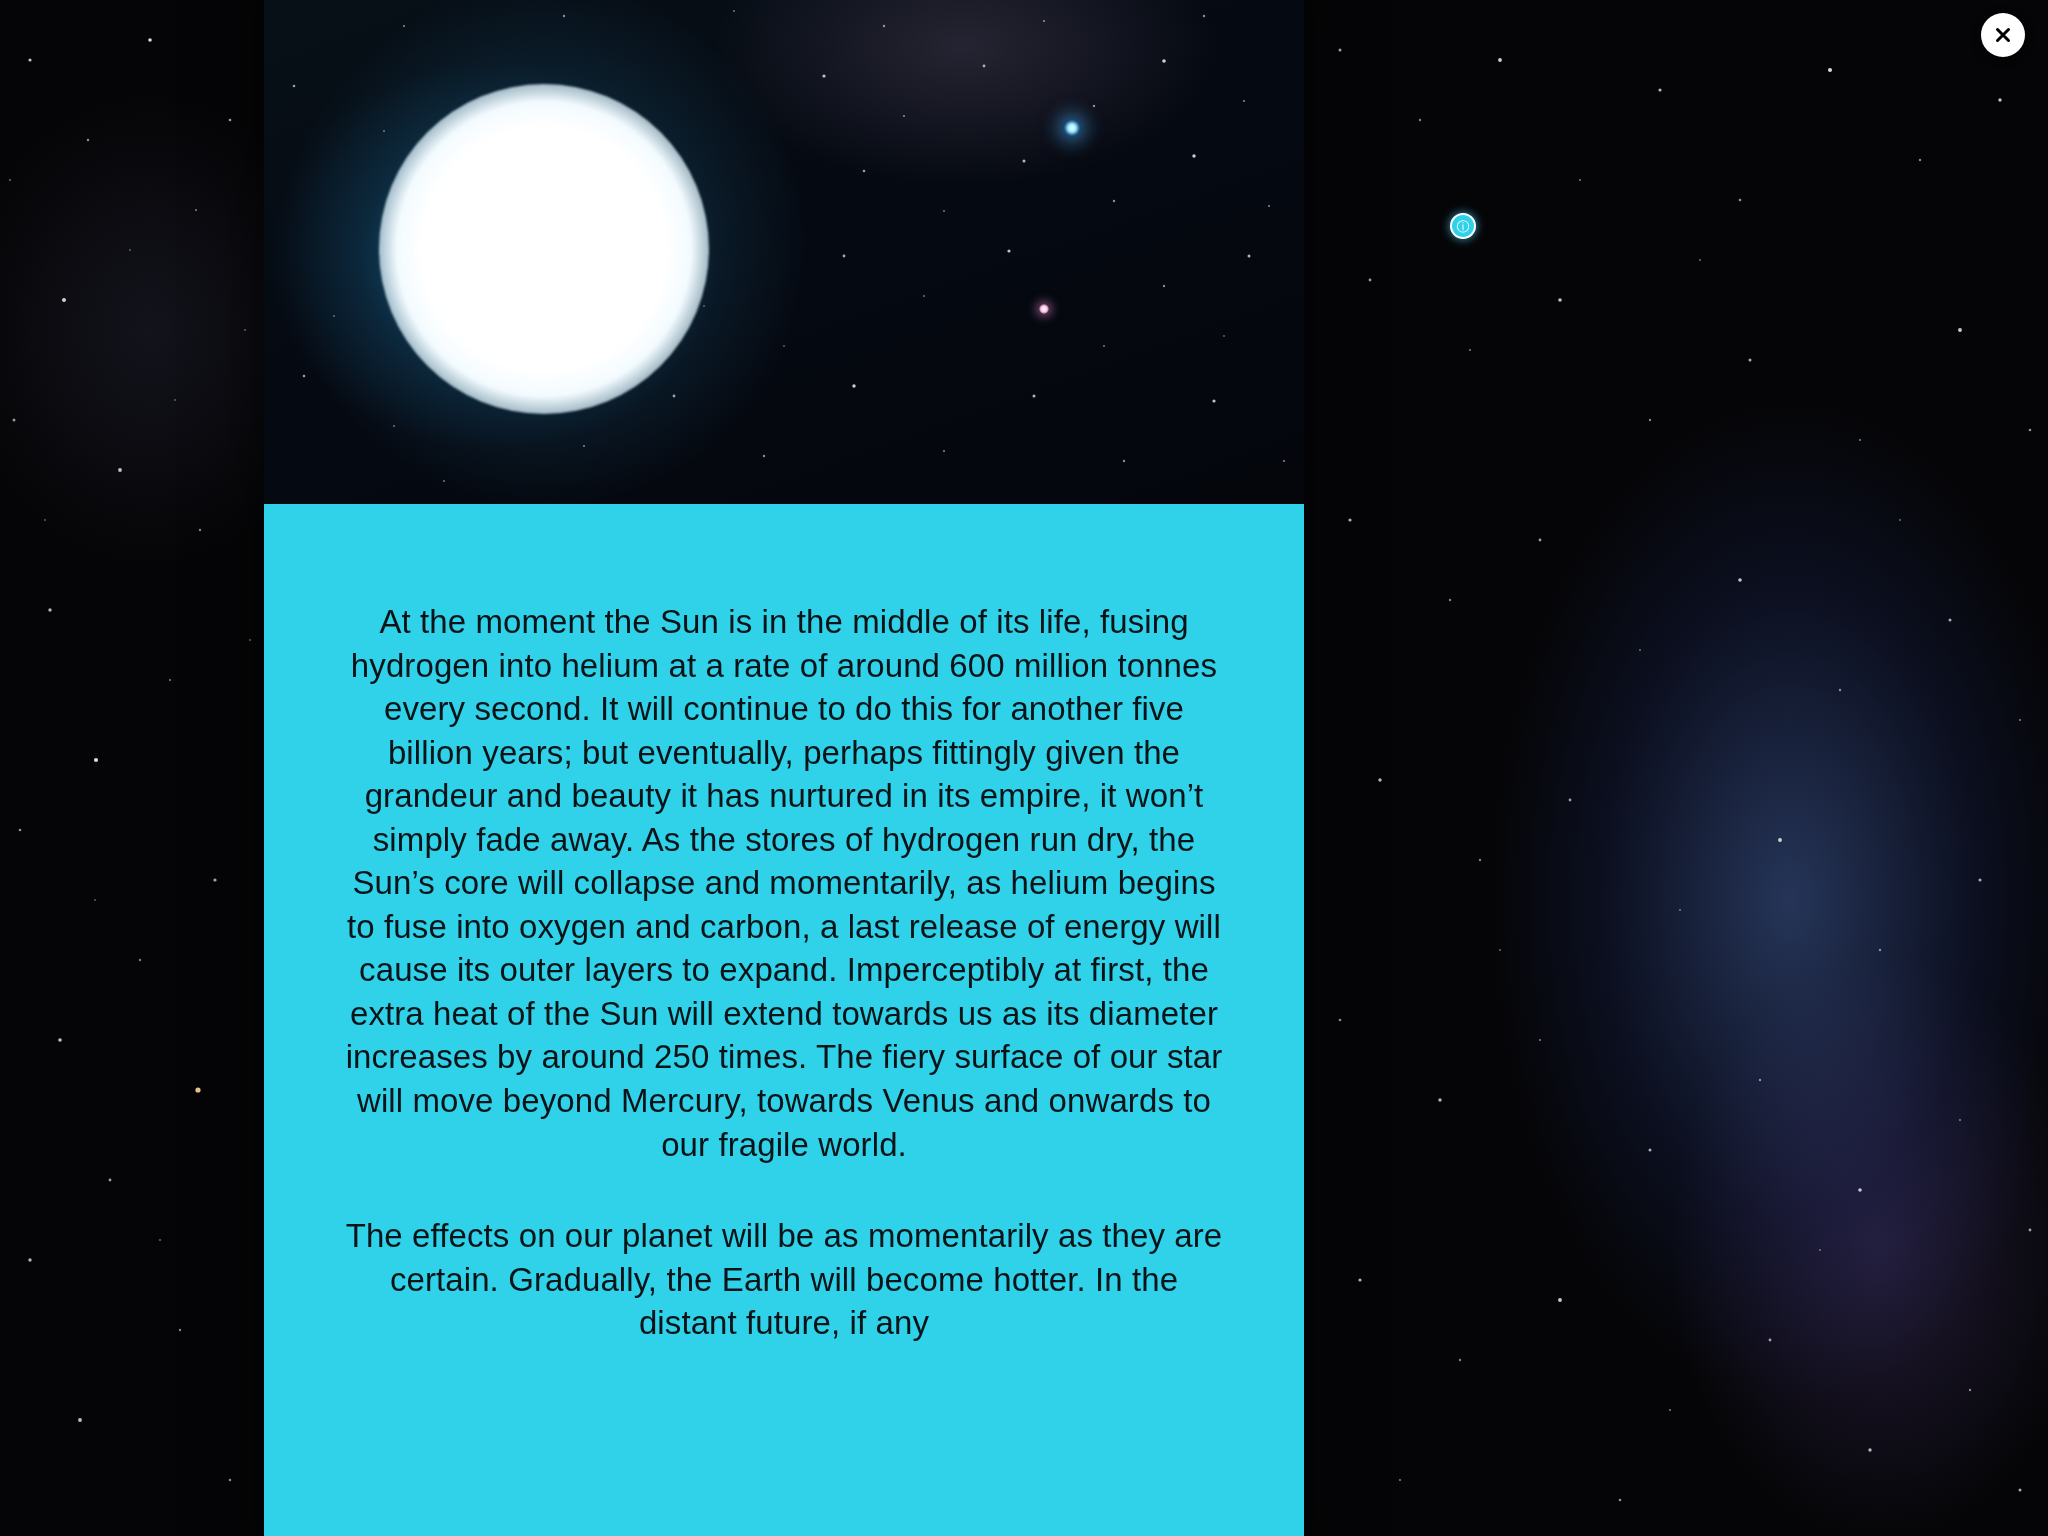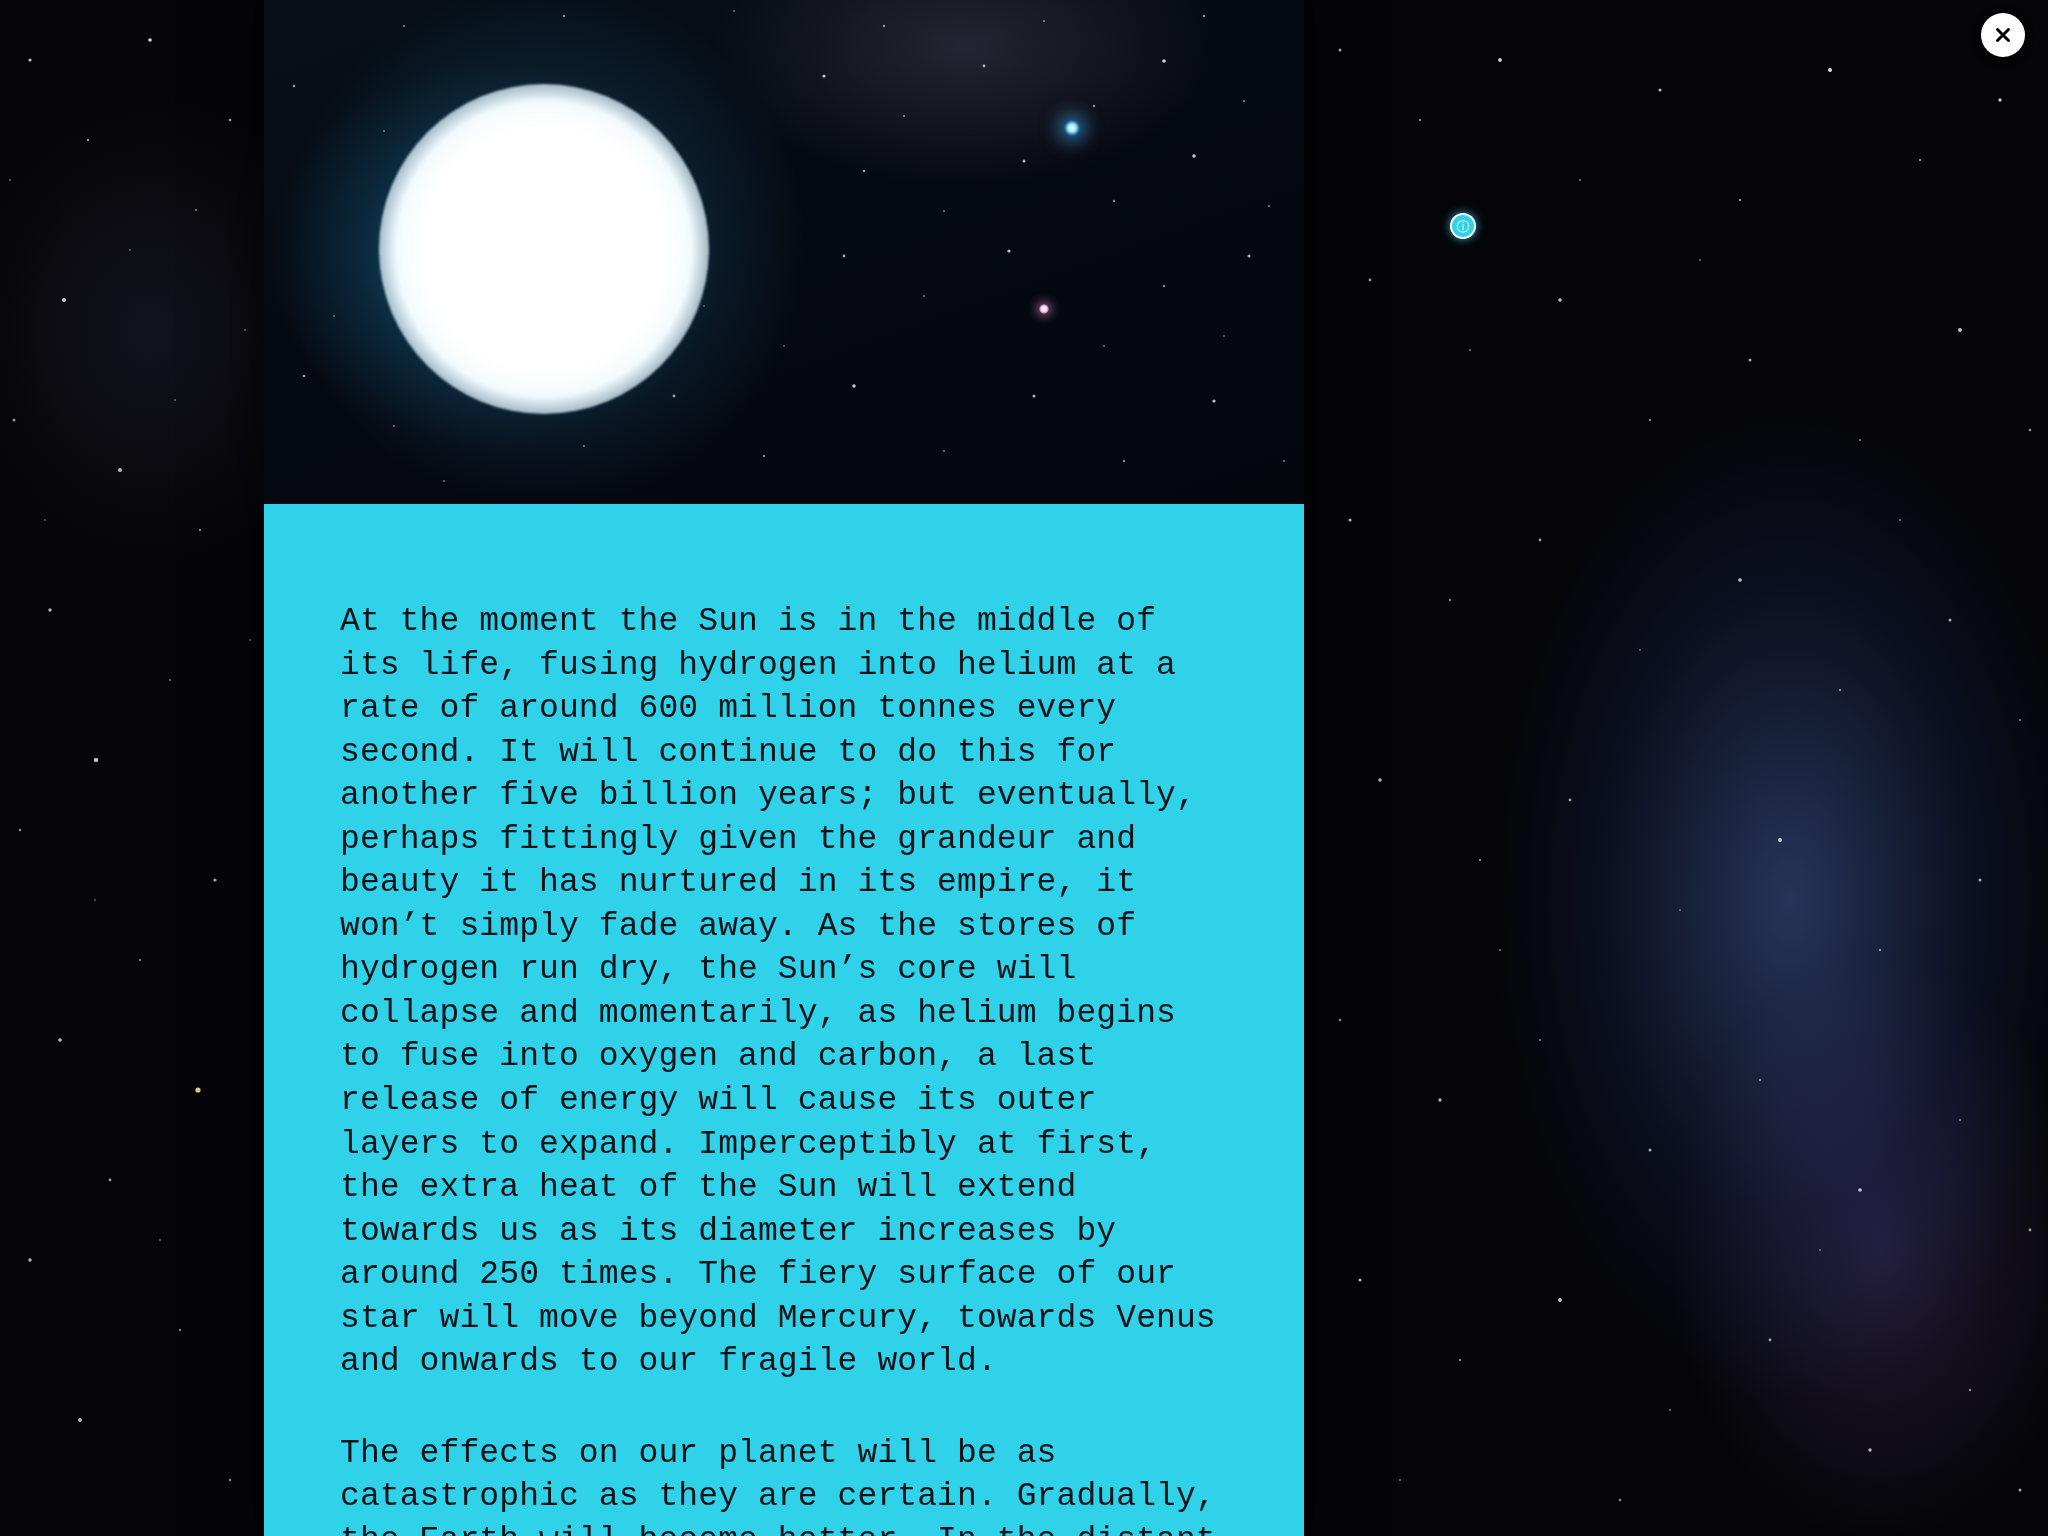--- a/index.html
+++ b/index.html
@@ -107,25 +107,26 @@
     background: radial-gradient(circle, #ffffff 0%, #ffc6e8 45%, rgba(220,120,200,0.4) 75%, rgba(0,0,0,0) 100%);
     box-shadow: 0 0 10px 3px rgba(230,140,210,0.5);
   }
 
   .article-body {
     padding: 96px 76px 40px 76px;
   }
 
   .article-body p {
     margin: 0 0 48px 0;
-    font-family: Liberation Mono, monospace;
+    font-family: Liberation Sans, sans-serif;
     font-size: 33px;
     line-height: 1.32;
     color: #0a1418;
     letter-spacing: 0.1px;
+    text-align: center;
   }
 
   
   .close-btn {
     position: absolute;
     right: 23px;
     top: 13px;
     width: 44px;
     height: 44px;
     border-radius: 50%;
@@ -317,21 +318,21 @@
         </g>
       </svg>
       <div class="hero-glow"></div>
       <div class="hero-star"></div>
       <div class="blue-star"></div>
       <div class="pink-star"></div>
     </div>
 
     <div class="article-body">
       <p>At the moment the Sun is in the middle of its life, fusing hydrogen into helium at a rate of around 600 million tonnes every second. It will continue to do this for another five billion years; but eventually, perhaps fittingly given the grandeur and beauty it has nurtured in its empire, it won’t simply fade away. As the stores of hydrogen run dry, the Sun’s core will collapse and momentarily, as helium begins to fuse into oxygen and carbon, a last release of energy will cause its outer layers to expand. Imperceptibly at first, the extra heat of the Sun will extend towards us as its diameter increases by around 250 times. The fiery surface of our star will move beyond Mercury, towards Venus and onwards to our fragile world.</p>
-      <p>The effects on our planet will be as catastrophic as they are certain. Gradually, the Earth will become hotter. In the distant future, if any</p>
+      <p>The effects on our planet will be as momentarily as they are certain. Gradually, the Earth will become hotter. In the distant future, if any</p>
     </div>
 
   </div>
 
   <div class="close-btn" title="Close">
     <svg width="26" height="26" viewBox="0 0 26 26">
       <circle cx="13" cy="13" r="13" fill="#ffffff"></circle>
       <path d="M7.5 7.5 L18.5 18.5 M18.5 7.5 L7.5 18.5" stroke="#000000" stroke-width="3" stroke-linecap="round"></path>
     </svg>
   </div>

